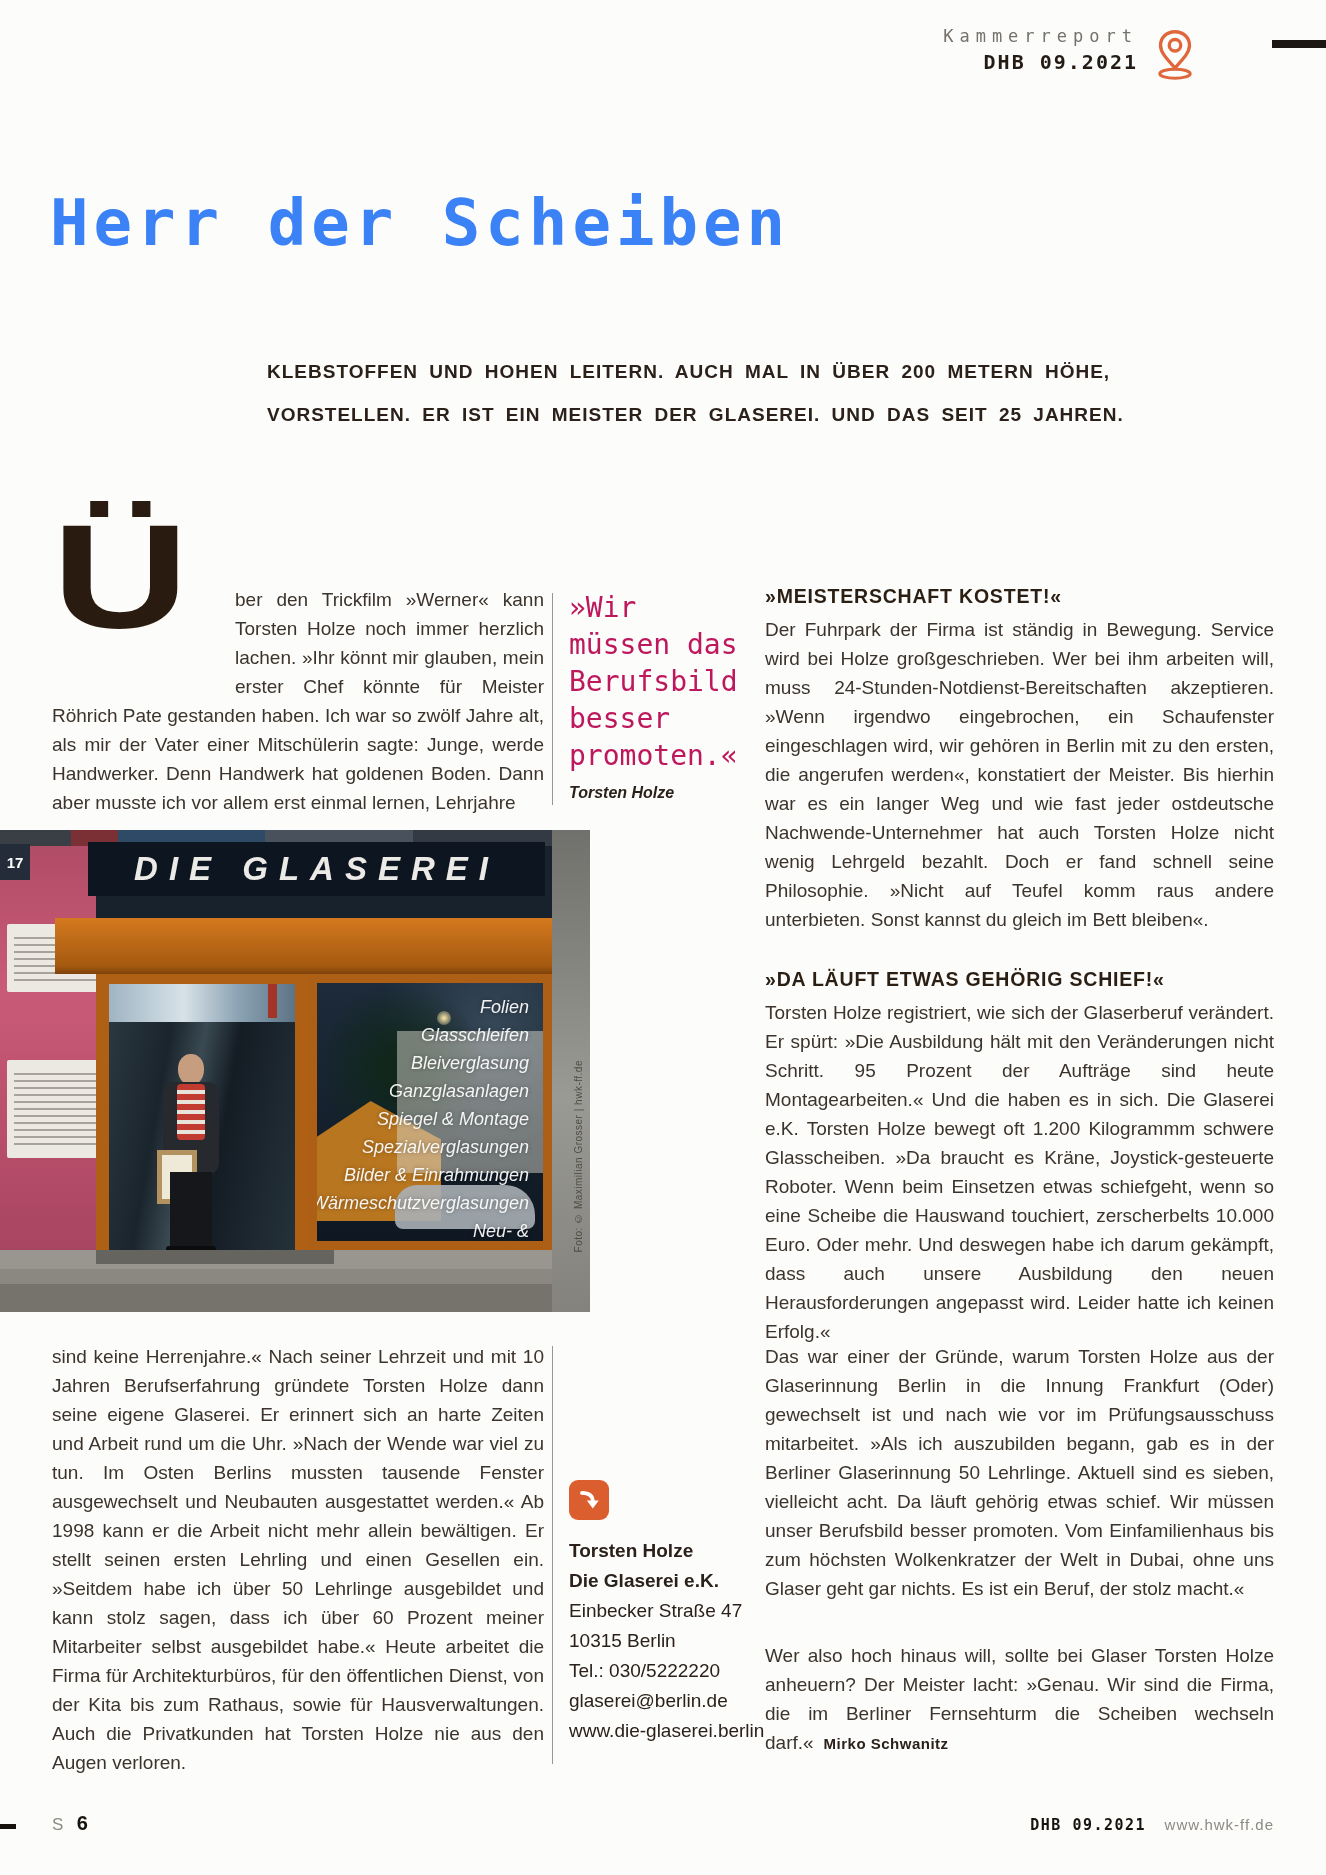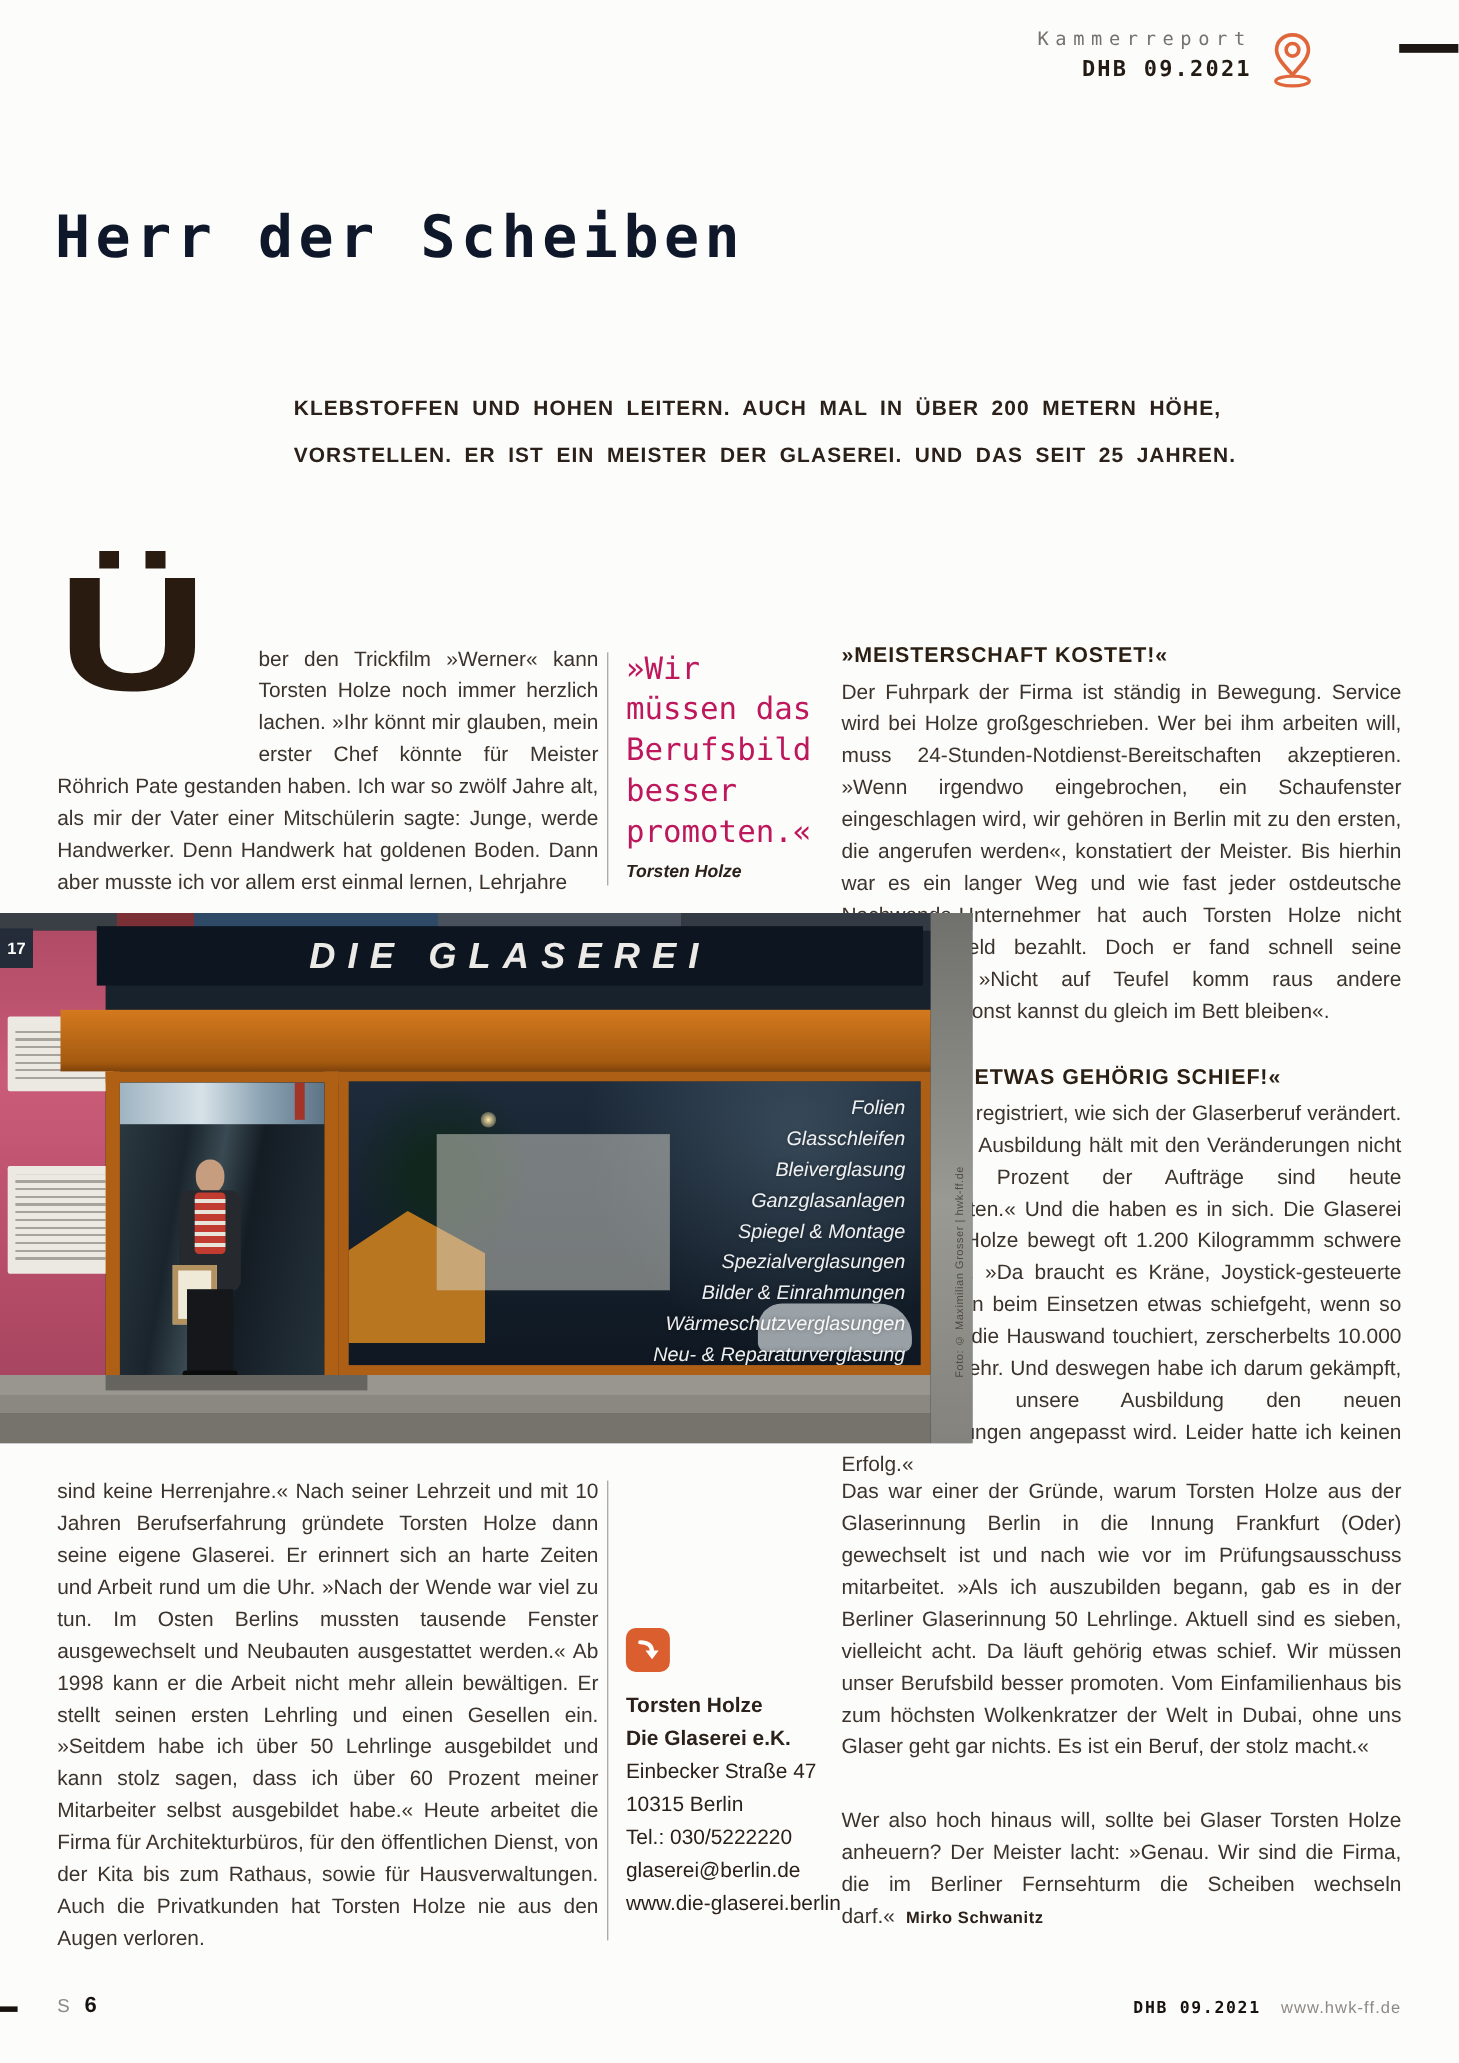--- a/index.html
+++ b/index.html
@@ -12,21 +12,21 @@
   
   .kicker-block{position:absolute;top:26px;right:188px;text-align:right;}
   .kicker{font-family:"DejaVu Sans Mono",monospace;font-size:17px;letter-spacing:6px;color:#75716d;}
   .issue{font-family:"DejaVu Sans Mono",monospace;font-weight:bold;font-size:20px;letter-spacing:2px;color:#241b14;margin-top:4px;}
   .pin{position:absolute;top:28px;right:128px;width:46px;height:52px;}
   .corner-bar{position:absolute;top:40px;right:0;width:54px;height:8px;background:#1d1713;}
   
   .headline{
     position:absolute;left:50px;top:186px;
     font-family:"DejaVu Sans Mono",monospace;font-weight:700;
-    font-size:53px;letter-spacing:5px;color:#0f172a;white-space:nowrap;
+    font-size:64px;letter-spacing:5px;color:#3b82f6;white-space:nowrap;
   }
   .intro{position:absolute;left:267px;top:350px;width:960px;
     font-weight:bold;font-size:19px;line-height:43px;letter-spacing:1px;word-spacing:5px;color:#2b211a;}
   
   .cols{position:absolute;left:52px;width:1222px;}
   .cols.top{top:585px;height:710px;}
   .cols.bottom{top:1342px;height:460px;}
   .colbody{font-size:19px;line-height:29px;text-align:justify;color:#3b332c;}
   .col1{position:absolute;left:0;top:0;width:492px;}
   .vdiv{position:absolute;left:500px;width:1px;background:#9b9691;}
@@ -47,21 +47,21 @@
   .quote-attrib{font-weight:bold;font-style:italic;font-size:16px;color:#2b211a;margin-top:10px;}
   
   .contact{margin-top:138px;}
   .c-icon{width:40px;height:40px;border-radius:9px;background:#DB5F2E;display:flex;align-items:center;justify-content:center;margin-bottom:16px;}
   .c-line{font-size:19px;line-height:30px;color:#2b211a;}
   .c-bold{font-weight:bold;}
   .c-web{word-break:break-all;}
   .closing2{margin-top:38px;}
   .author{font-weight:bold;font-size:15px;color:#2b211a;margin-left:10px;letter-spacing:0.5px;}
   
-  .photo{position:absolute;left:0;top:830px;width:884px;height:482px;background:#18222c;overflow:hidden;}
+  .photo{position:absolute;left:0;top:830px;width:590px;height:482px;background:#18222c;overflow:hidden;}
   .p-top{position:absolute;left:0;top:0;right:0;height:16px;
     background:linear-gradient(90deg,#3a3f46 0 12%,#7a3034 12% 20%,#2e4a66 20% 45%,#49525c 45% 70%,#333a44 70% 100%);}
   .p-wallR{position:absolute;right:0;top:0;width:38px;height:100%;
     background:linear-gradient(180deg,#70706c,#9a9a94 55%,#83827c);}
   .p-credit{position:absolute;right:6px;bottom:60px;writing-mode:vertical-rl;transform:rotate(180deg);
     font-size:10px;color:#4f4b45;letter-spacing:0.5px;white-space:nowrap;}
   .p-sign{position:absolute;left:88px;right:45px;top:12px;height:54px;background:#0d1520;
     display:flex;align-items:center;justify-content:center;}
   .p-sign span{font-weight:800;font-style:italic;font-size:33px;letter-spacing:11px;color:#eceae6;white-space:nowrap;}
   .p-substrip{position:absolute;left:88px;right:45px;top:66px;height:18px;background:#c8c9c4;

